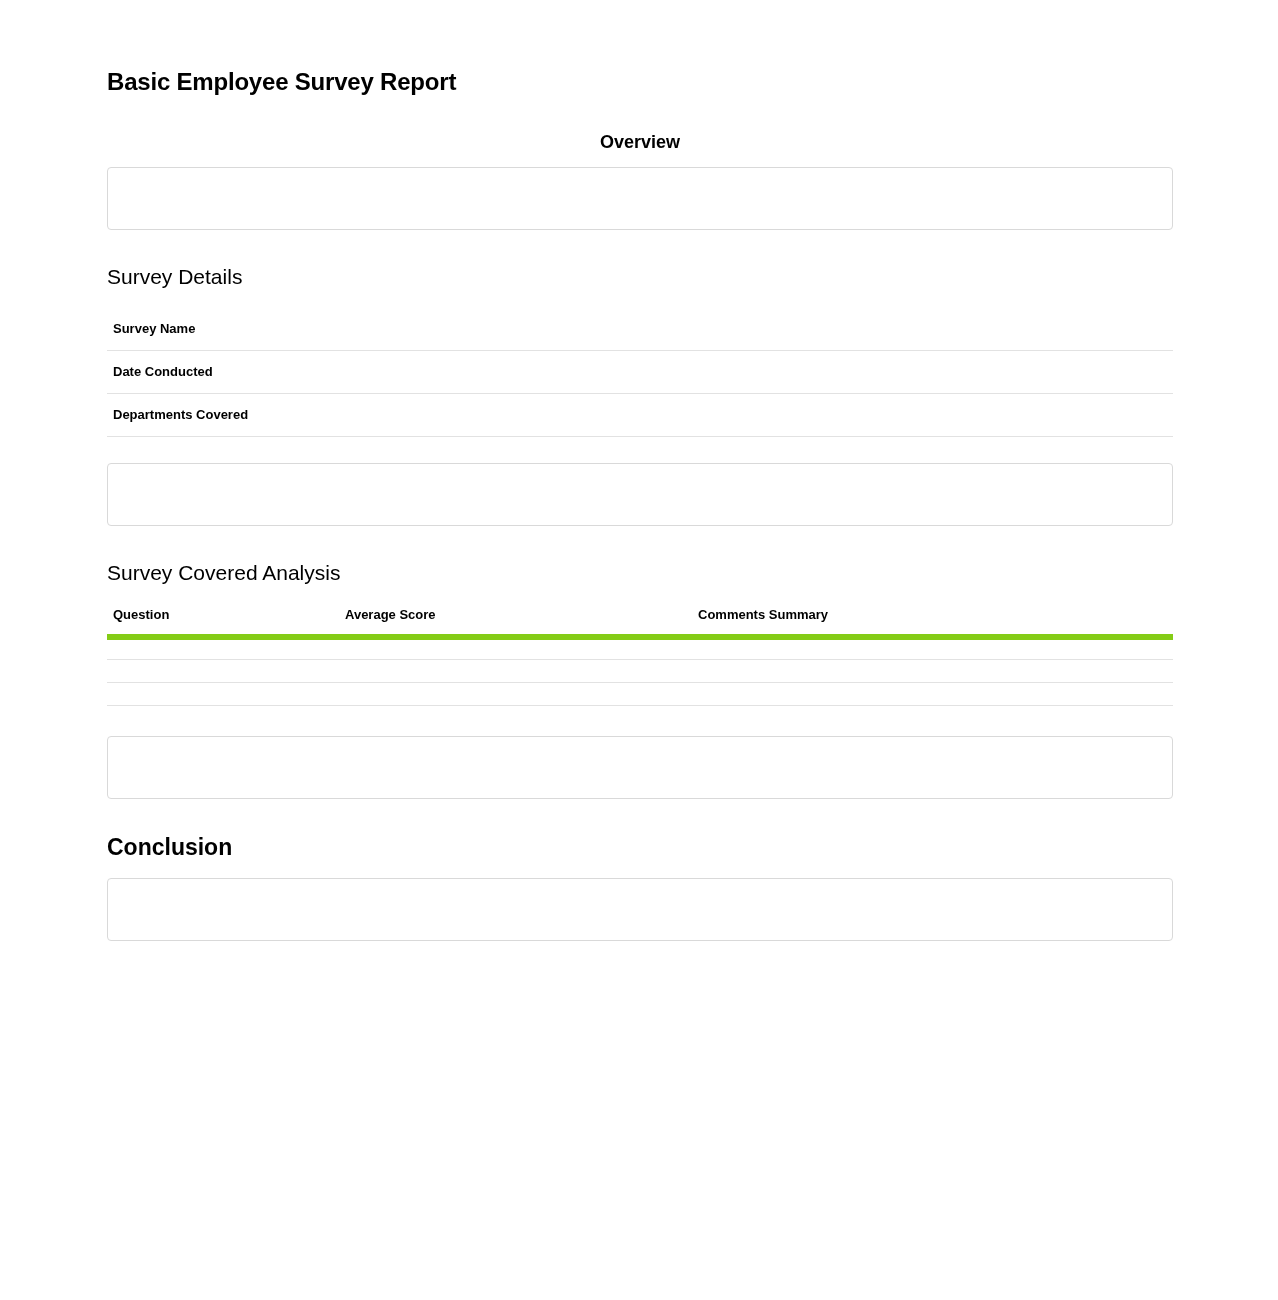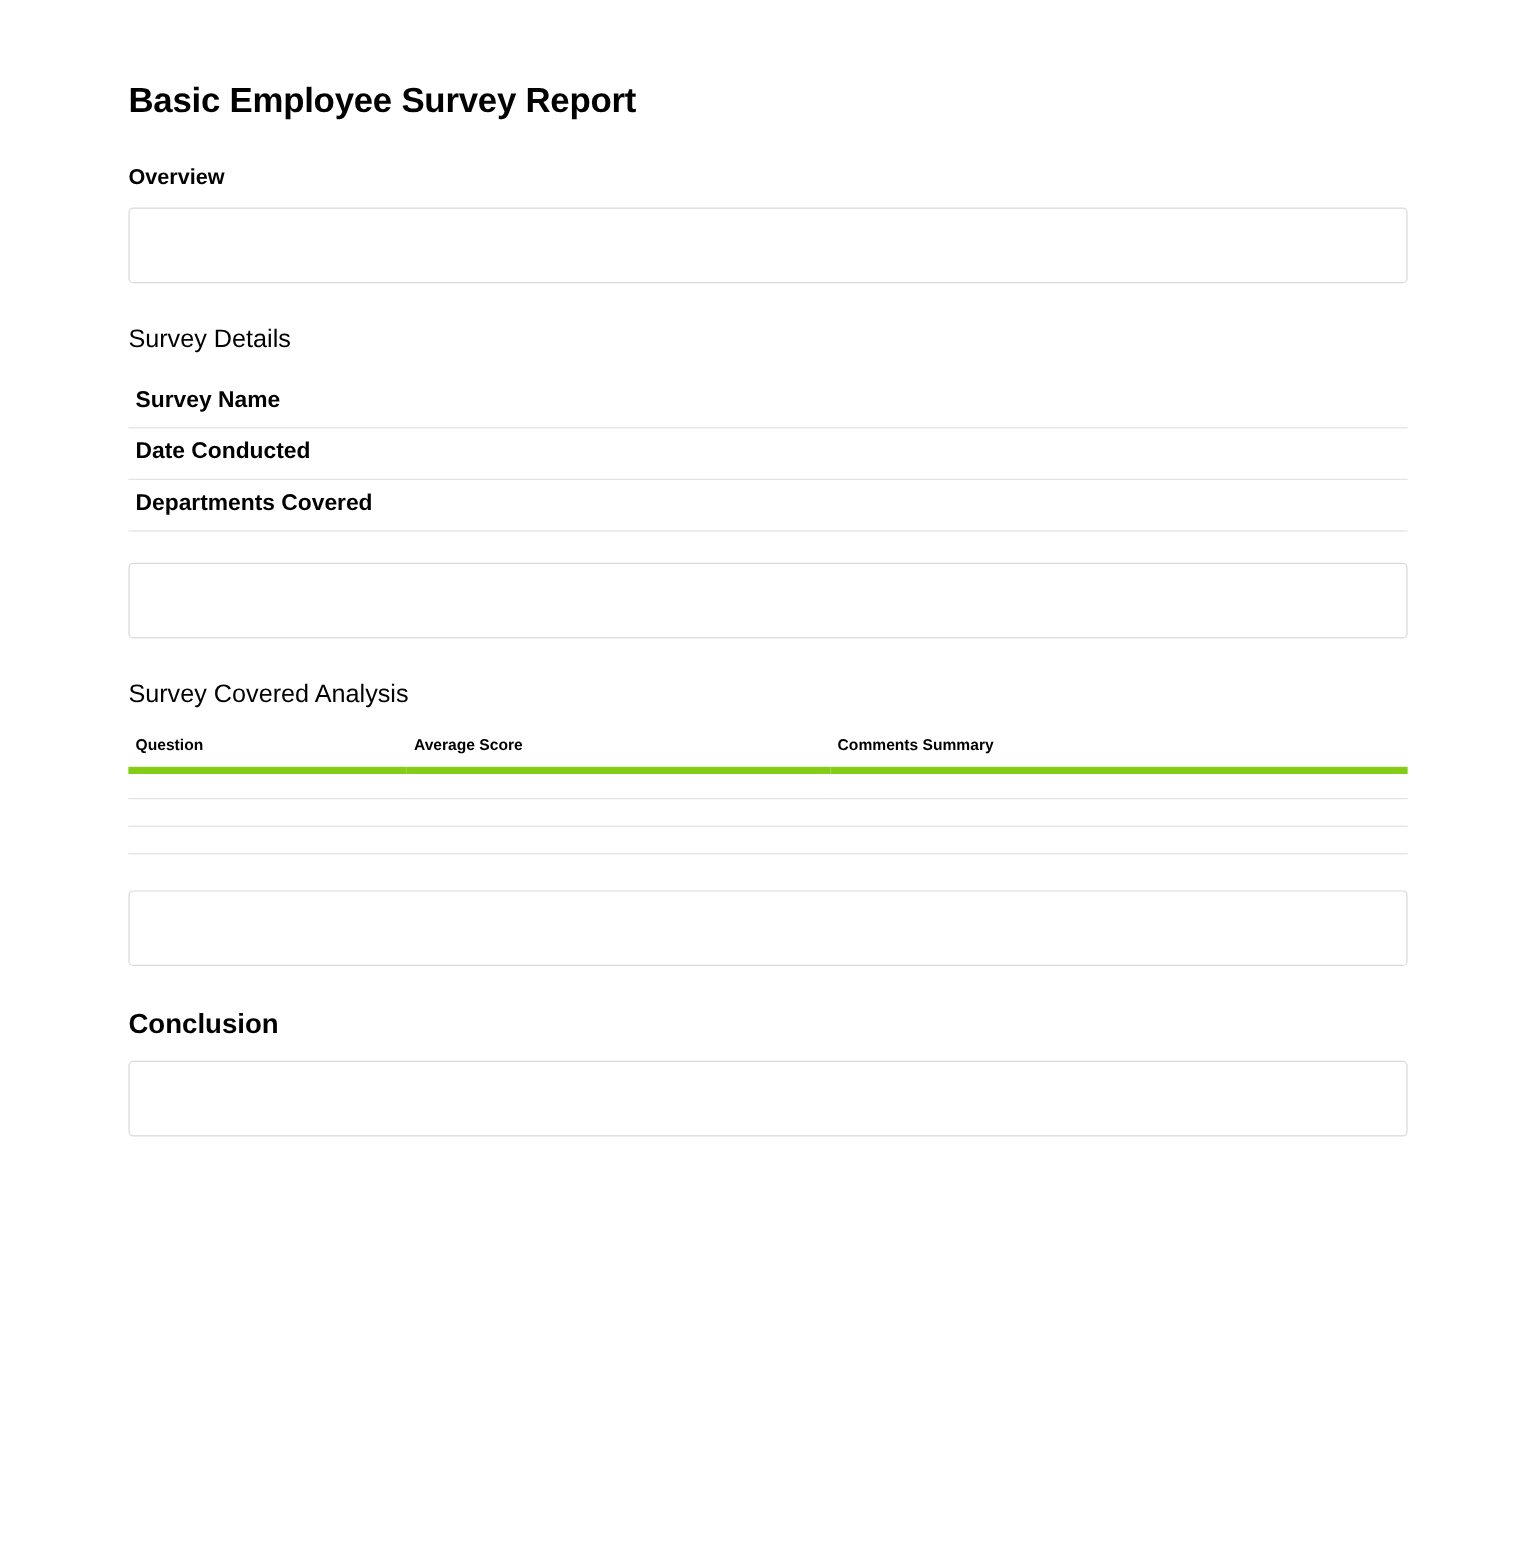--- a/index.html
+++ b/index.html
@@ -14,34 +14,35 @@
     font-family: "Liberation Sans", sans-serif;
     color: #000000;
     overflow: hidden;
   }
   .page {
     padding: 68px 105px 0 107px;
   }
 
   
   .doc-title {
-    font-size: 29px;
+    font-size: 24px;
     font-weight: bold;
     line-height: 1.15;
     letter-spacing: -0.2px;
     margin: 0 0 36px 0;
     color: #000;
   }
 
   
   .h-sm {
     font-size: 18px;
     font-weight: bold;
     line-height: 1.2;
     margin: 0 0 14px 0;
+    text-align: center;
   }
   .h-md {
     font-size: 21px;
     font-weight: normal;
     line-height: 1.2;
     margin: 0 0 18px 0;
   }
   .h-lg {
     font-size: 23px;
     font-weight: bold;
@@ -75,21 +76,21 @@
 
   
   .kv-table {
     width: 1066px;
     border-collapse: collapse;
     table-layout: fixed;
   }
   .kv-table td {
     border-bottom: 1px solid #e2e2e2;
     padding: 9px 0 9px 6px;
-    font-size: 19px;
+    font-size: 13px;
     font-weight: bold;
     line-height: 1.2;
     vertical-align: middle;
     height: 43px;
   }
 
   
   .fb-table {
     width: 1066px;
     border-collapse: collapse;

